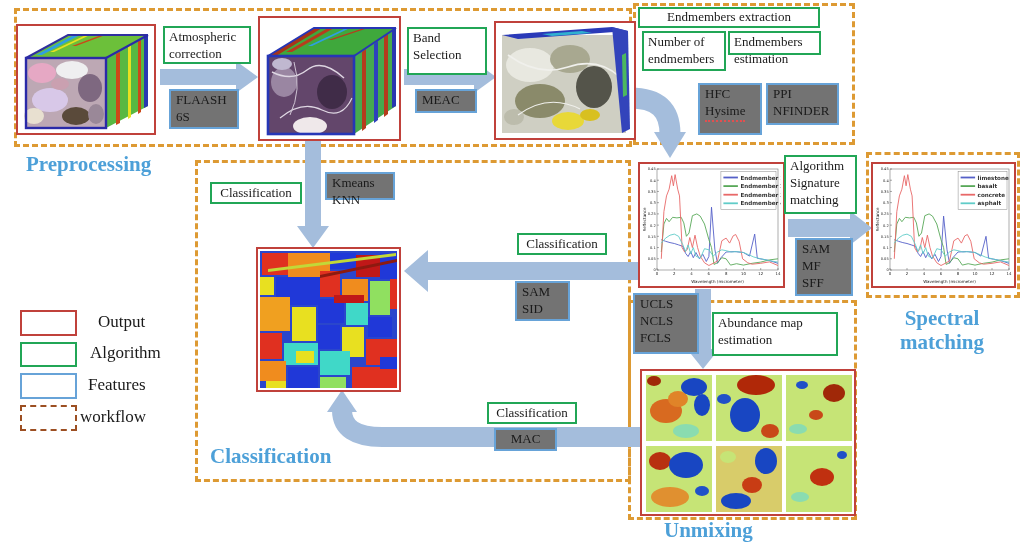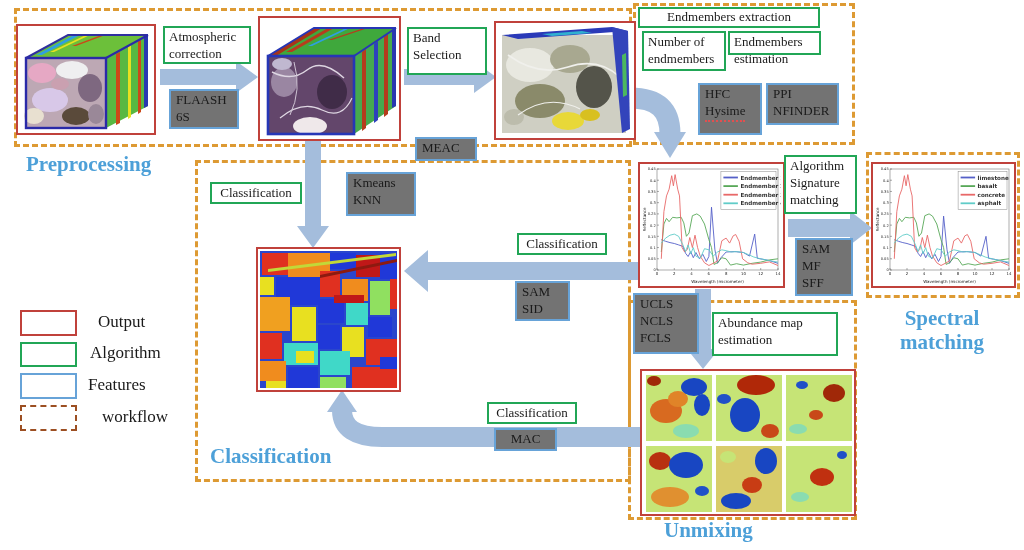--- a/index.html
+++ b/index.html
@@ -331,41 +331,41 @@
   <div class="abs gbox" style="left:642px;top:31px;width:84px;height:40px;">Number of endmembers</div>
   <div class="abs gbox" style="left:728px;top:31px;width:93px;height:24px;">Endmembers estimation</div>
   <div class="abs gbox ctr" style="left:210px;top:182px;width:92px;height:22px;line-height:1.2;">Classification</div>
   <div class="abs gbox ctr" style="left:517px;top:233px;width:90px;height:22px;line-height:1.2;">Classification</div>
   <div class="abs gbox ctr" style="left:487px;top:402px;width:90px;height:22px;line-height:1.2;">Classification</div>
   <div class="abs gbox" style="left:784px;top:155px;width:73px;height:59px;">Algorithm Signature matching</div>
   <div class="abs gbox" style="left:712px;top:312px;width:126px;height:44px;">Abundance map estimation</div>
 
   <div class="abs bbox pre" style="left:169px;top:89px;width:70px;height:40px;">FLAASH
 6S</div>
-  <div class="abs bbox" style="left:415px;top:89px;width:62px;height:24px;margin-top:48px;">MEAC</div>
+  <div class="abs bbox" style="left:415px;top:89px;width:62px;height:24px;">MEAC</div>
   <div class="abs bbox" style="left:698px;top:83px;width:64px;height:52px;">
     <span style="display:block;">HFC</span>
     <span style="display:inline-block;" class="sq">Hysime</span>
   </div>
   <div class="abs bbox pre" style="left:766px;top:83px;width:73px;height:42px;">PPI
 NFINDER</div>
-  <div class="abs bbox pre" style="left:325px;top:172px;width:70px;height:44px;margin-left:21px;">Kmeans
+  <div class="abs bbox pre" style="left:325px;top:172px;width:70px;height:28px;">Kmeans
 KNN</div>
   <div class="abs bbox pre" style="left:515px;top:281px;width:55px;height:40px;">SAM
 SID</div>
   <div class="abs bbox pre" style="left:795px;top:238px;width:58px;height:58px;">SAM
 MF
 SFF</div>
   <div class="abs bbox pre" style="left:633px;top:293px;width:66px;height:61px;">UCLS
 NCLS
 FCLS</div>
   <div class="abs bbox ctr" style="left:494px;top:428px;width:63px;height:23px;line-height:1.2;font-family:Liberation Serif, serif;">MAC</div>
 
   <div class="abs lg-out" style="left:20px;top:310px;width:57px;height:26px;"></div>
   <div class="abs legrow-label" style="left:98px;top:312px;">Output</div>
   <div class="abs lg-alg" style="left:20px;top:342px;width:57px;height:25px;"></div>
   <div class="abs legrow-label" style="left:90px;top:343px;">Algorithm</div>
   <div class="abs lg-fea" style="left:20px;top:373px;width:57px;height:26px;"></div>
   <div class="abs legrow-label" style="left:88px;top:375px;">Features</div>
   <div class="abs lg-wf" style="left:20px;top:405px;width:57px;height:26px;"></div>
-  <div class="abs legrow-label" style="left:102px;top:407px;">workflow</div>
+  <div class="abs legrow-label" style="left:80px;top:407px;">workflow</div>
 
 </div>
 
 </body></html>

